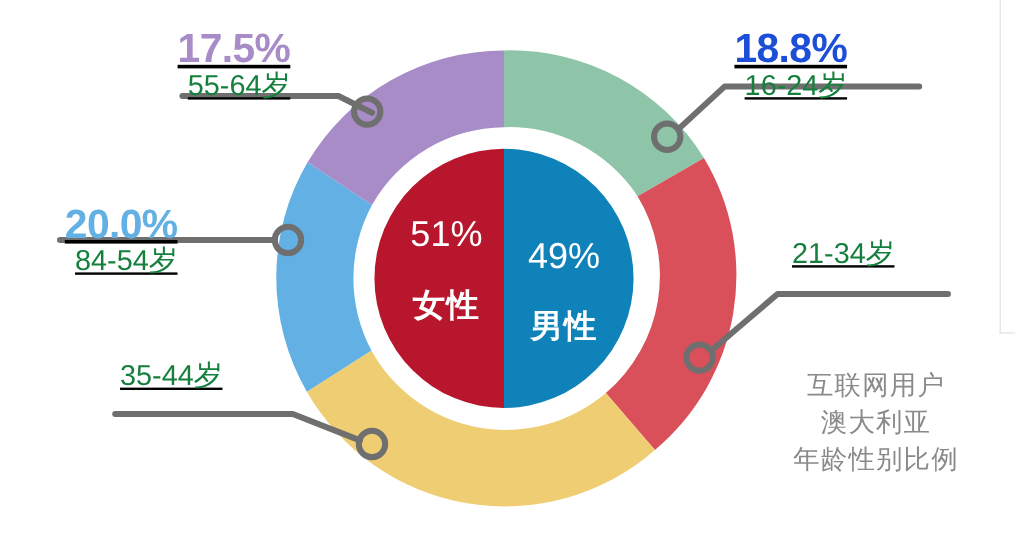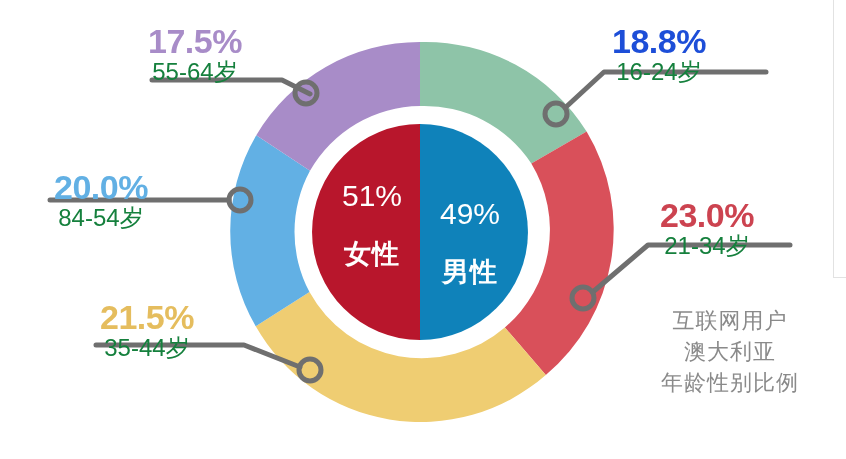--- a/index.html
+++ b/index.html
@@ -52,21 +52,21 @@
     font-weight: bold;
     letter-spacing: -0.5px;
     line-height: 1;
   }
   .age {
     font-size: 24px;
     color: #15803d;
     line-height: 1.15;
     font-weight: normal;
   }
-  .lab-left  { text-align: center; }
+  .lab-left  { text-align: right; text-decoration: underline; }
 
   
   #label-5564 { left: 148px; top: 24px; }
   #label-1624 { left: 612px; top: 24px; }
   #label-2534 { left: 660px; top: 198px; }
   #label-3544 { left: 100px; top: 300px; }
   #label-4554 { left: 54px; top: 170px; }
 
   .caption {
     position: absolute;
@@ -165,26 +165,24 @@
     <div class="pct" style="color:#a88cc8">17.5%</div>
     <div class="age">55-64岁</div>
   </div>
 
   <div class="label lab-left" id="label-1624">
     <div class="pct" style="color:#1d4ed8">18.8%</div>
     <div class="age">16-24岁</div>
   </div>
 
   <div class="label lab-left" id="label-2534">
-    <div class="pct" style="color:#cc4350">23.0%</div>
     <div class="age">21-34岁</div>
   </div>
 
   <div class="label lab-left" id="label-3544">
-    <div class="pct" style="color:#e5bd5e">21.5%</div>
     <div class="age">35-44岁</div>
   </div>
 
   <div class="label lab-left" id="label-4554">
     <div class="pct" style="color:#62b0e4">20.0%</div>
     <div class="age">84-54岁</div>
   </div>
 
   <div class="center-text" id="center-female">
     <div class="center-num">51%</div>

